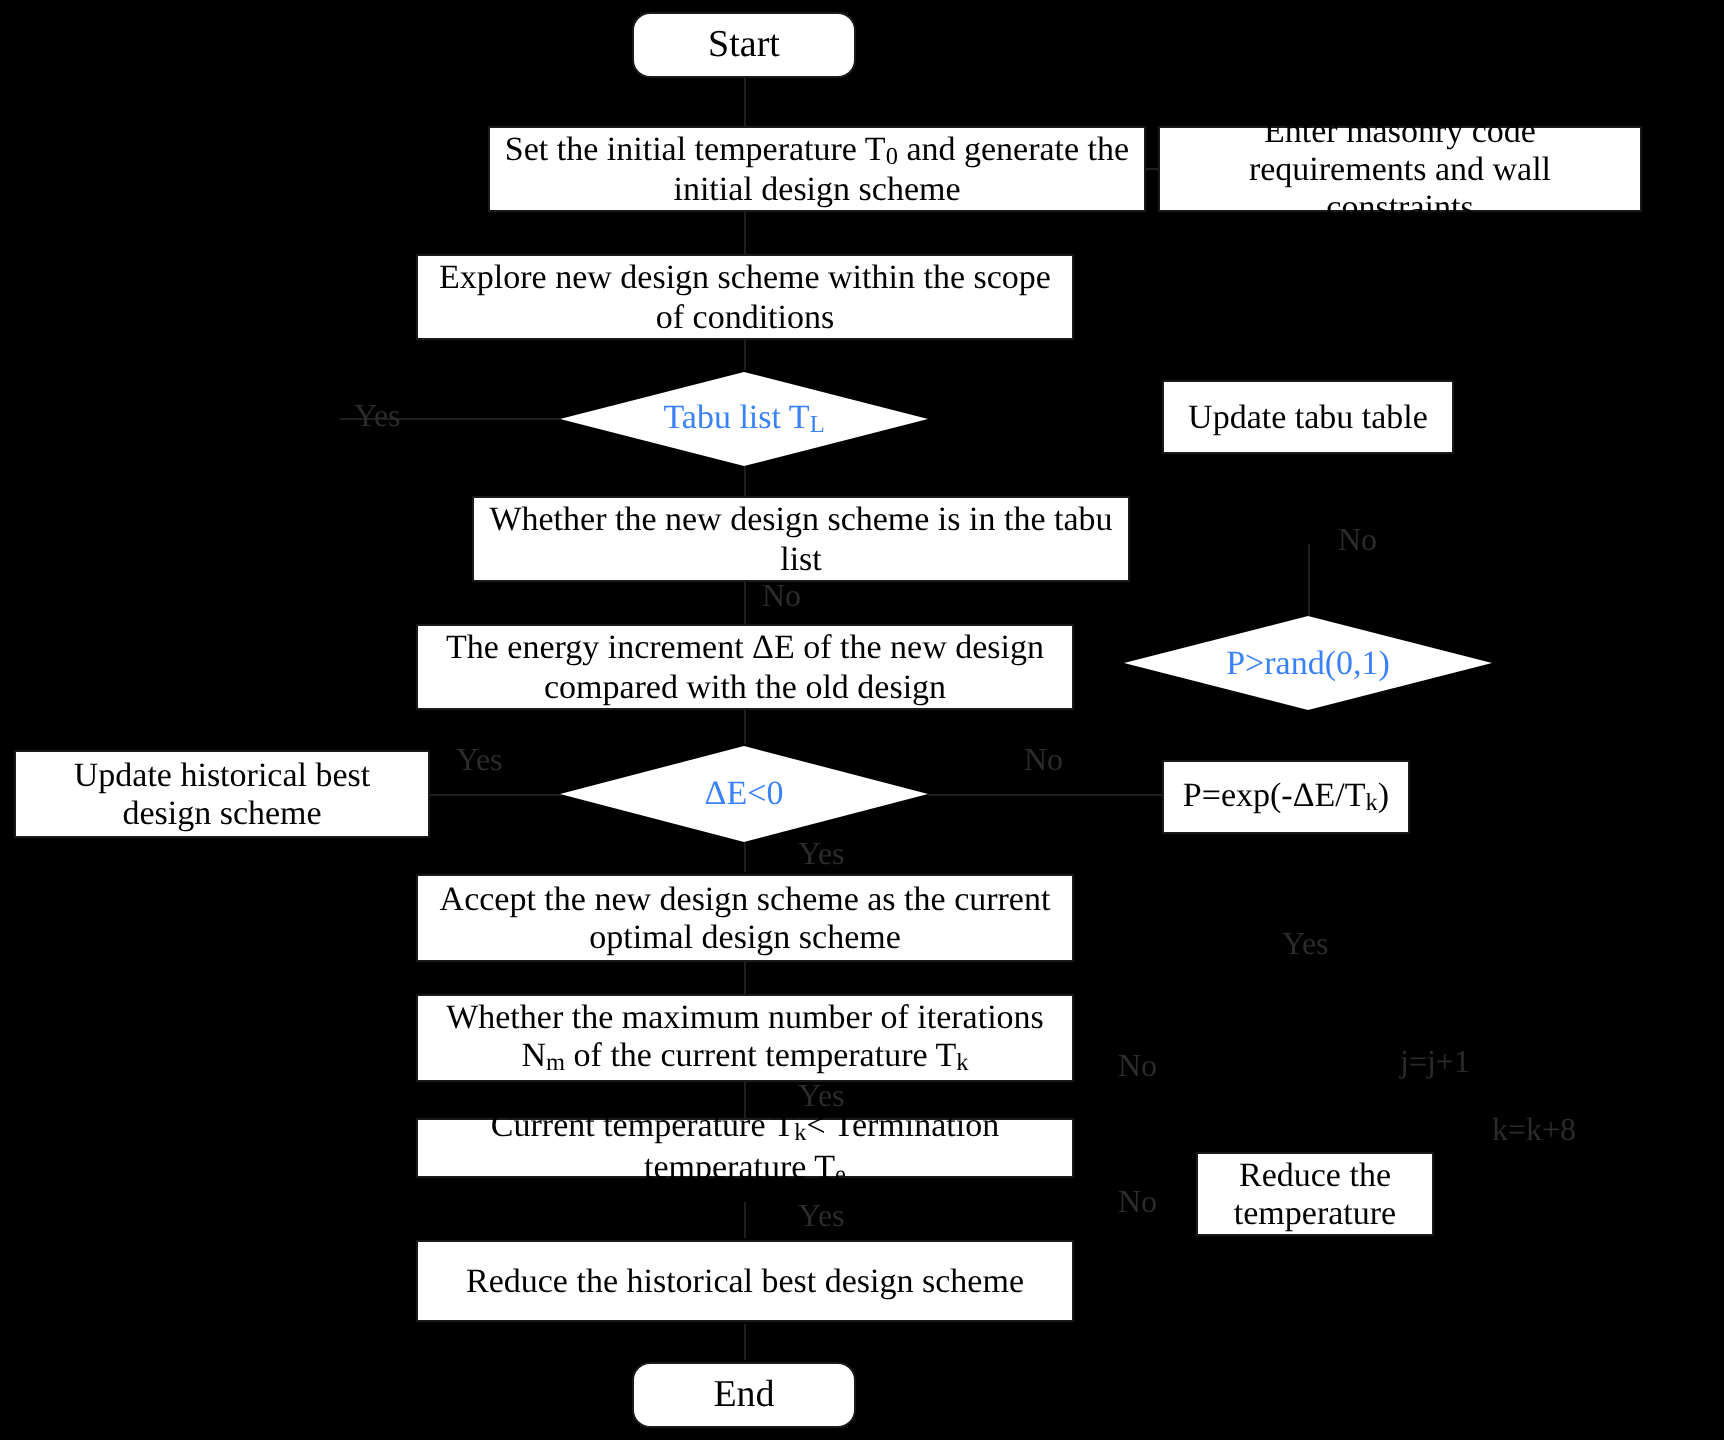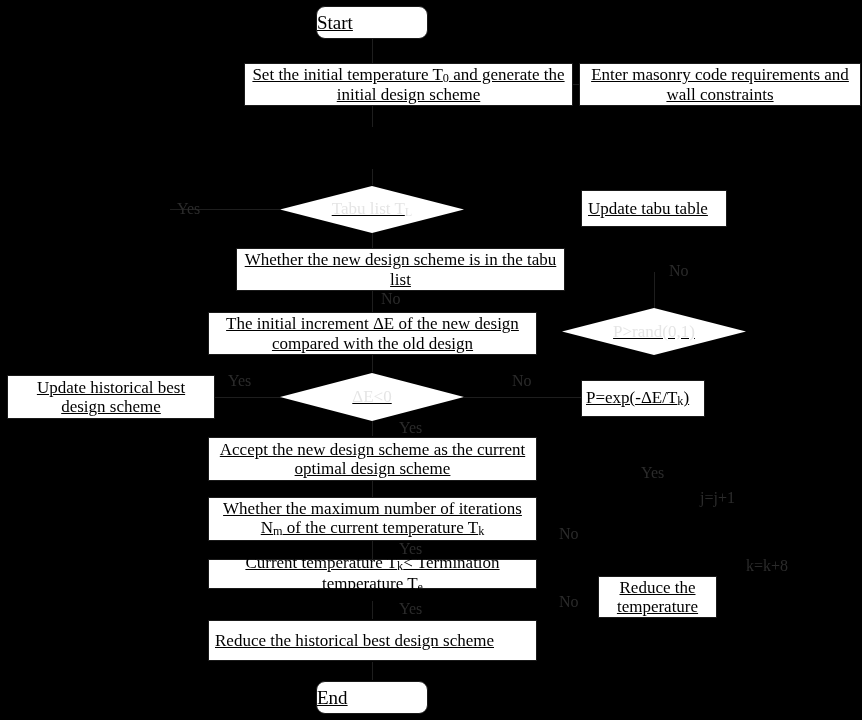--- a/index.html
+++ b/index.html
@@ -15,25 +15,25 @@
     font-family: "Liberation Serif", "DejaVu Serif", serif;
     overflow: hidden;
   }
 
   
   .node {
     position: absolute;
     box-sizing: border-box;
     display: flex;
     align-items: center;
+    justify-content: center;
     text-align: center;
     color: #000000;
     background: #ffffff;
     line-height: 1.12;
-    text-decoration: underline;
   }
   .node.rect {
     border: 1px solid #1a1a1a;
   }
   .node.terminator {
     border-radius: 9px;
     border: 1px solid #1a1a1a;
   }
 
   
@@ -48,21 +48,21 @@
     height: 100%;
     background: #ffffff;
     -webkit-clip-path: polygon(50% 0%, 100% 50%, 50% 100%, 0% 50%);
     clip-path: polygon(50% 0%, 100% 50%, 50% 100%, 0% 50%);
   }
   .node.diamond .dlabel {
     position: relative;
     z-index: 2;
     width: 100%;
     text-align: center;
-    color: #e5e5e5;
+    color: #3b82f6;
   }
 
   
   .edge-label {
     position: absolute;
     color: #2b2b2b;
     font-size: 16px;
     line-height: 1;
     white-space: nowrap;
   }
@@ -110,40 +110,43 @@
   <div class="conn h" style="left:654px; top:272px; width:1px; height:36px;"></div>
 
   <div class="node terminator" style="left:316px; top:6px; width:112px; height:33px; font-size:19px;">
     <span>Start</span>
   </div>
 
   <div class="node rect" style="left:208px; top:63px; width:329px; height:43px; font-size:17px; padding:0 6px;margin-left:36px;">
     <span>Set the initial temperature T<sub>0</sub> and generate the initial design scheme</span>
   </div>
 
-  <div class="node rect" style="left:579px; top:63px; width:282px; height:43px; font-size:17px; padding:12px 6px;">
+  <div class="node rect" style="left:579px; top:63px; width:242px; height:43px; font-size:17px; padding:12px 6px;">
     <span>Enter masonry code requirements and wall constraints</span>
   </div>
 
+  <div class="node rect" style="left:208px; top:127px; width:329px; height:43px; font-size:17px; padding:0 6px;">
+    <span>Explore new design scheme within the scope of conditions</span>
+  </div>
 
   <div class="node diamond" style="left:280px; top:186px; width:184px; height:47px; font-size:17px;">
     <span class="dshape"></span>
     <span class="dlabel">Tabu list T<sub>L</sub></span>
   </div>
 
   <div class="node rect" style="left:581px; top:190px; width:146px; height:37px; font-size:17px; padding:0 6px;">
     <span>Update tabu table</span>
   </div>
 
   <div class="node rect" style="left:208px; top:248px; width:329px; height:43px; font-size:17px; padding:0 6px;margin-left:28px;">
     <span>Whether the new design scheme is in the tabu list</span>
   </div>
 
   <div class="node rect" style="left:208px; top:312px; width:329px; height:43px; font-size:17px; padding:0 6px;">
-    <span>The initial increment ΔE of the new design compared with the old design</span>
+    <span>The energy increment ΔE of the new design compared with the old design</span>
   </div>
 
   <div class="node diamond" style="left:562px; top:308px; width:184px; height:47px; font-size:17px;">
     <span class="dshape"></span>
     <span class="dlabel">P&gt;rand(0,1)</span>
   </div>
 
   <div class="node rect" style="left:7px; top:375px; width:208px; height:44px; font-size:17px; padding:0 6px;">
     <span>Update historical best design scheme</span>
   </div>
@@ -182,19 +185,19 @@
   </div>
 
   <div class="edge-label" style="left:177px; top:201px;">Yes</div>
   <div class="edge-label" style="left:381px; top:291px;">No</div>
   <div class="edge-label" style="left:669px; top:263px;">No</div>
   <div class="edge-label" style="left:228px; top:373px;">Yes</div>
   <div class="edge-label" style="left:512px; top:373px;">No</div>
   <div class="edge-label" style="left:399px; top:420px;">Yes</div>
   <div class="edge-label" style="left:399px; top:541px;">Yes</div>
   <div class="edge-label" style="left:559px; top:526px;">No</div>
-  <div class="edge-label" style="left:700px; top:490px;">j=j+1</div>
+  <div class="edge-label" style="left:700px; top:524px;">j=j+1</div>
   <div class="edge-label" style="left:399px; top:601px;">Yes</div>
   <div class="edge-label" style="left:559px; top:594px;">No</div>
   <div class="edge-label" style="left:746px; top:558px;">k=k+8</div>
   <div class="edge-label" style="left:641px; top:465px;">Yes</div>
 
 </div>
 
 </body></html>

